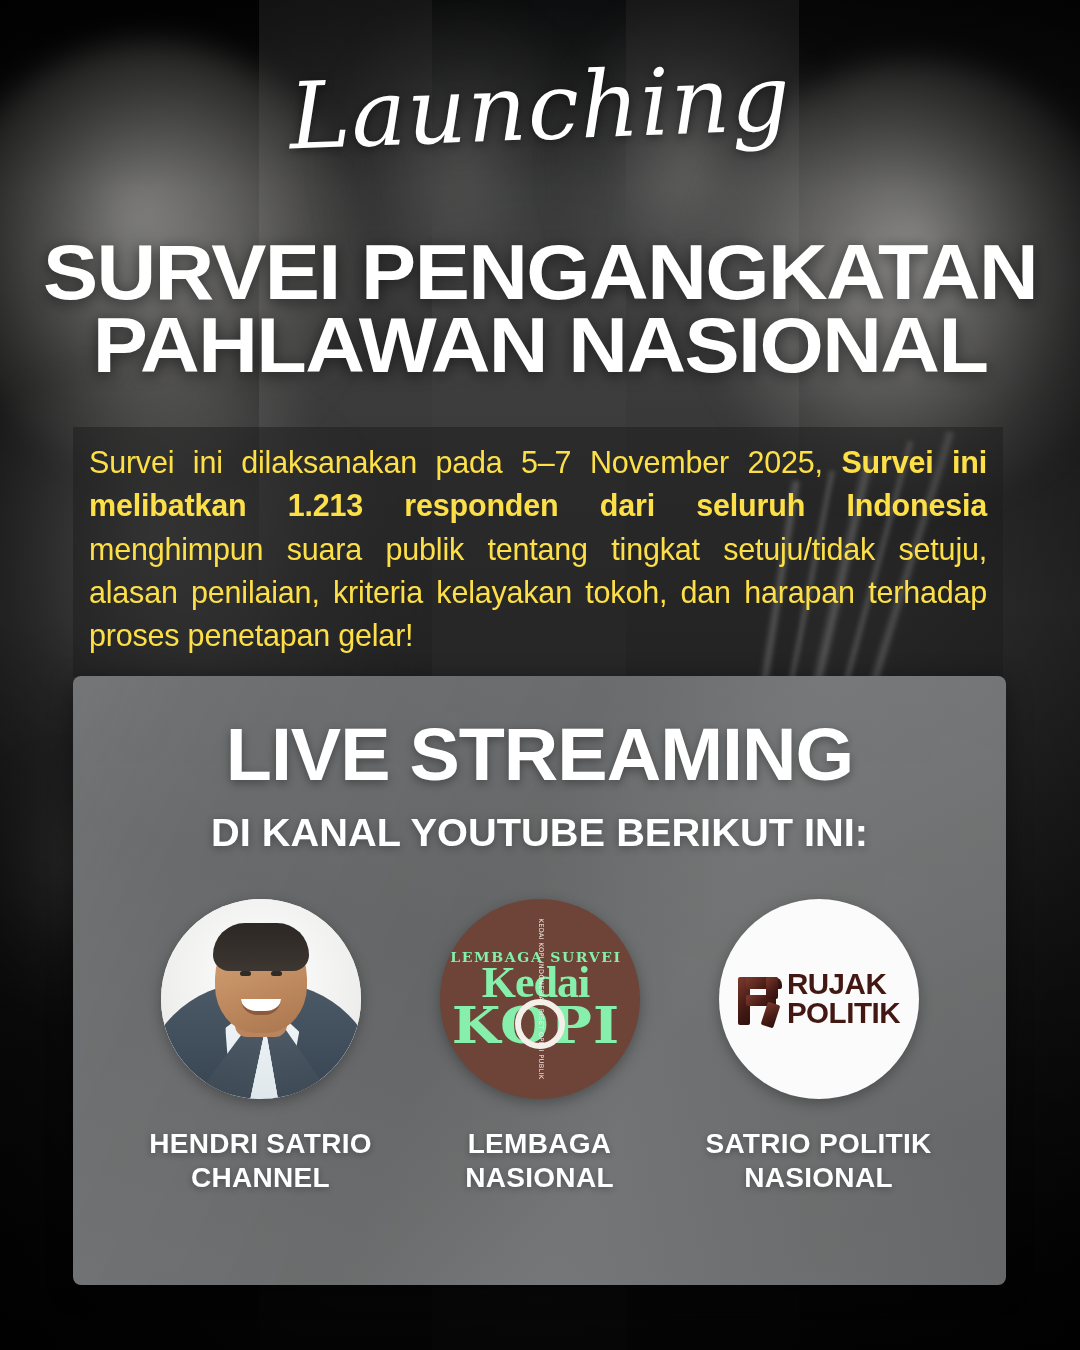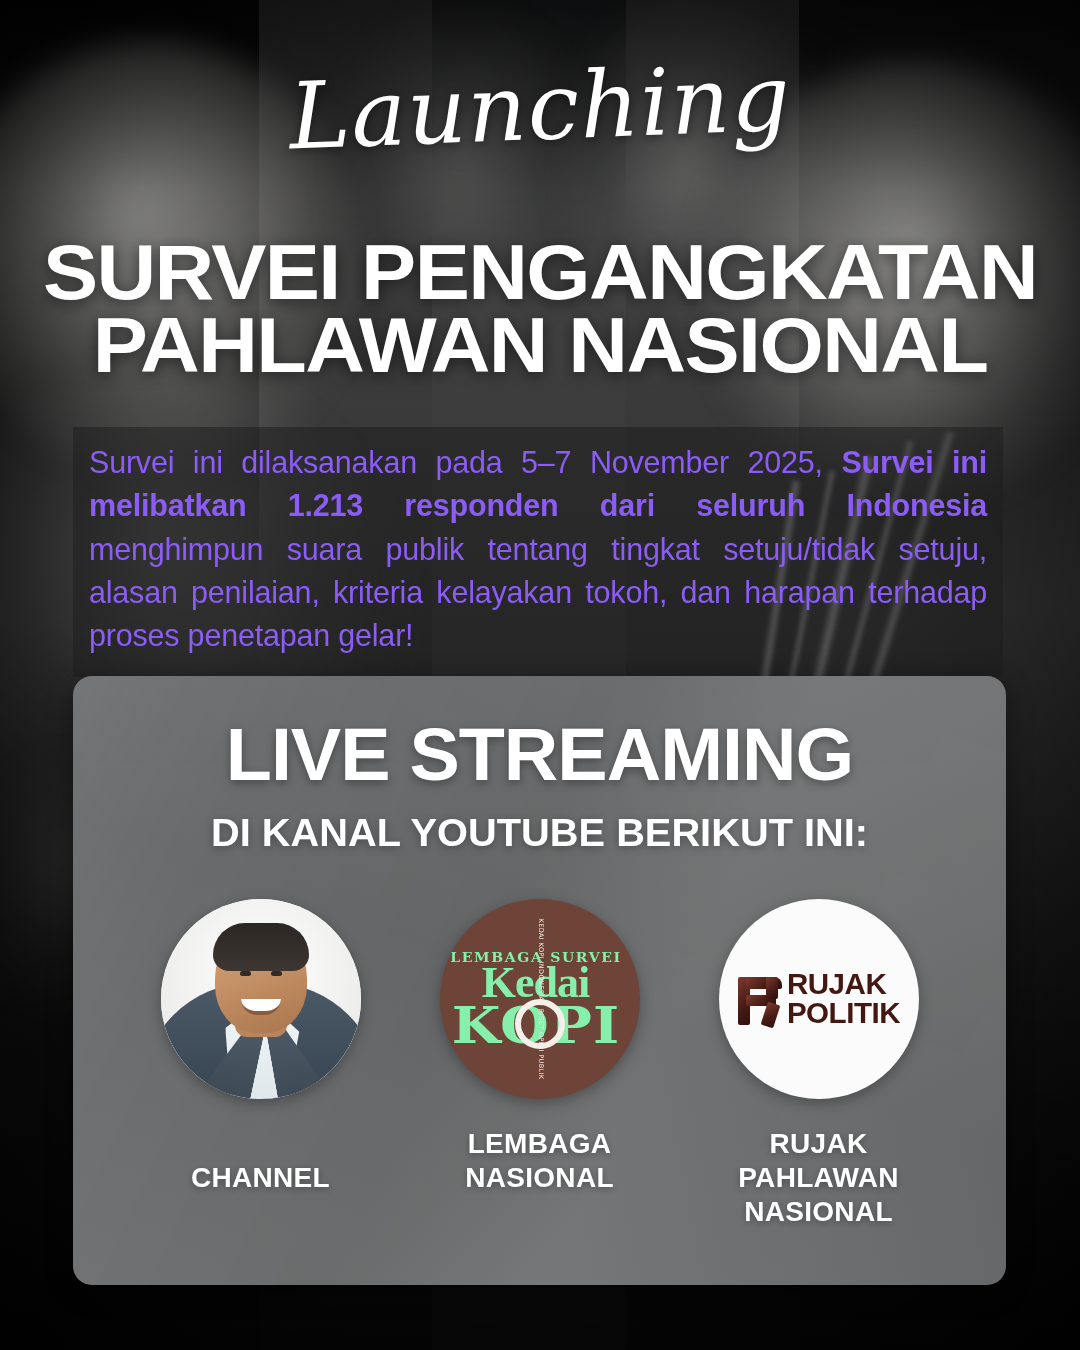--- a/index.html
+++ b/index.html
@@ -137,37 +137,37 @@
     text-shadow:0 3px 14px rgba(0,0,0,0.55);
   }
   .main-title .l2 { display:block; }
 
   
   .blurb {
     position:absolute;
     left:73px; top:427px; width:930px;
     background:rgba(28,28,29,0.52);
     padding:14px 16px 20px 16px;
-    color:#8b5cf6;
+    color:#fde047;
     font-size:30.5px;
     line-height:1.42;
     text-align:justify;
     text-justify:inter-word;
     letter-spacing:-0.2px;
     font-family:"Liberation Sans", sans-serif;
   }
   .blurb b { font-weight:bold; }
 
   
   .card {
     position:absolute;
     left:73px; top:676px;
     width:933px; height:609px;
     background:#6c6e6f;
-    border-radius:19px;
+    border-radius:8px;
     box-shadow:0 6px 26px rgba(0,0,0,0.45);
     overflow:hidden;
   }
   .card::after { 
     content:""; position:absolute; inset:0; pointer-events:none;
     background:
       linear-gradient(115deg, rgba(255,255,255,0.07) 0%, rgba(255,255,255,0) 18%,
                      rgba(0,0,0,0.05) 44%, rgba(255,255,255,0.05) 62%, rgba(0,0,0,0.04) 100%),
       linear-gradient(200deg, rgba(255,255,255,0.05) 0%, rgba(0,0,0,0.04) 50%, rgba(255,255,255,0.04) 100%);
     opacity:.9;
@@ -375,21 +375,21 @@
             <div class="lapelL"></div>
             <div class="lapelR"></div>
             <div class="neck"></div>
             <div class="head"></div>
             <div class="hair"></div>
             <div class="eyeL"></div>
             <div class="eyeR"></div>
             <div class="smile"></div>
           </div>
           <div class="ch-name">
-            <br>
+            <span>HENDRI SATRIO</span><br>
             <span>CHANNEL</span>
           </div>
         </div>
 
         <div class="channel">
           <div class="avatar kedai">
             <div class="kwrap">
               <div class="k-lem">LEMBAGA SURVEI</div>
               <div class="k-kedai">Kedai</div>
               <div class="k-kopi">KOPI</div>
@@ -413,21 +413,21 @@
                   <i class="b4"></i>
                   <i class="b5"></i>
               </div>
               <div class="rtext">
                 <span>RUJAK</span>
                 <span>POLITIK</span>
               </div>
             </div>
           </div>
           <div class="ch-name">
-            <span>RUJAK PAHLAWAN</span><br>
+            <span>SATRIO POLITIK</span><br>
             <span>NASIONAL</span>
           </div>
         </div>
 
       </div>
     </div>
 
   </div>
 </div>
 

